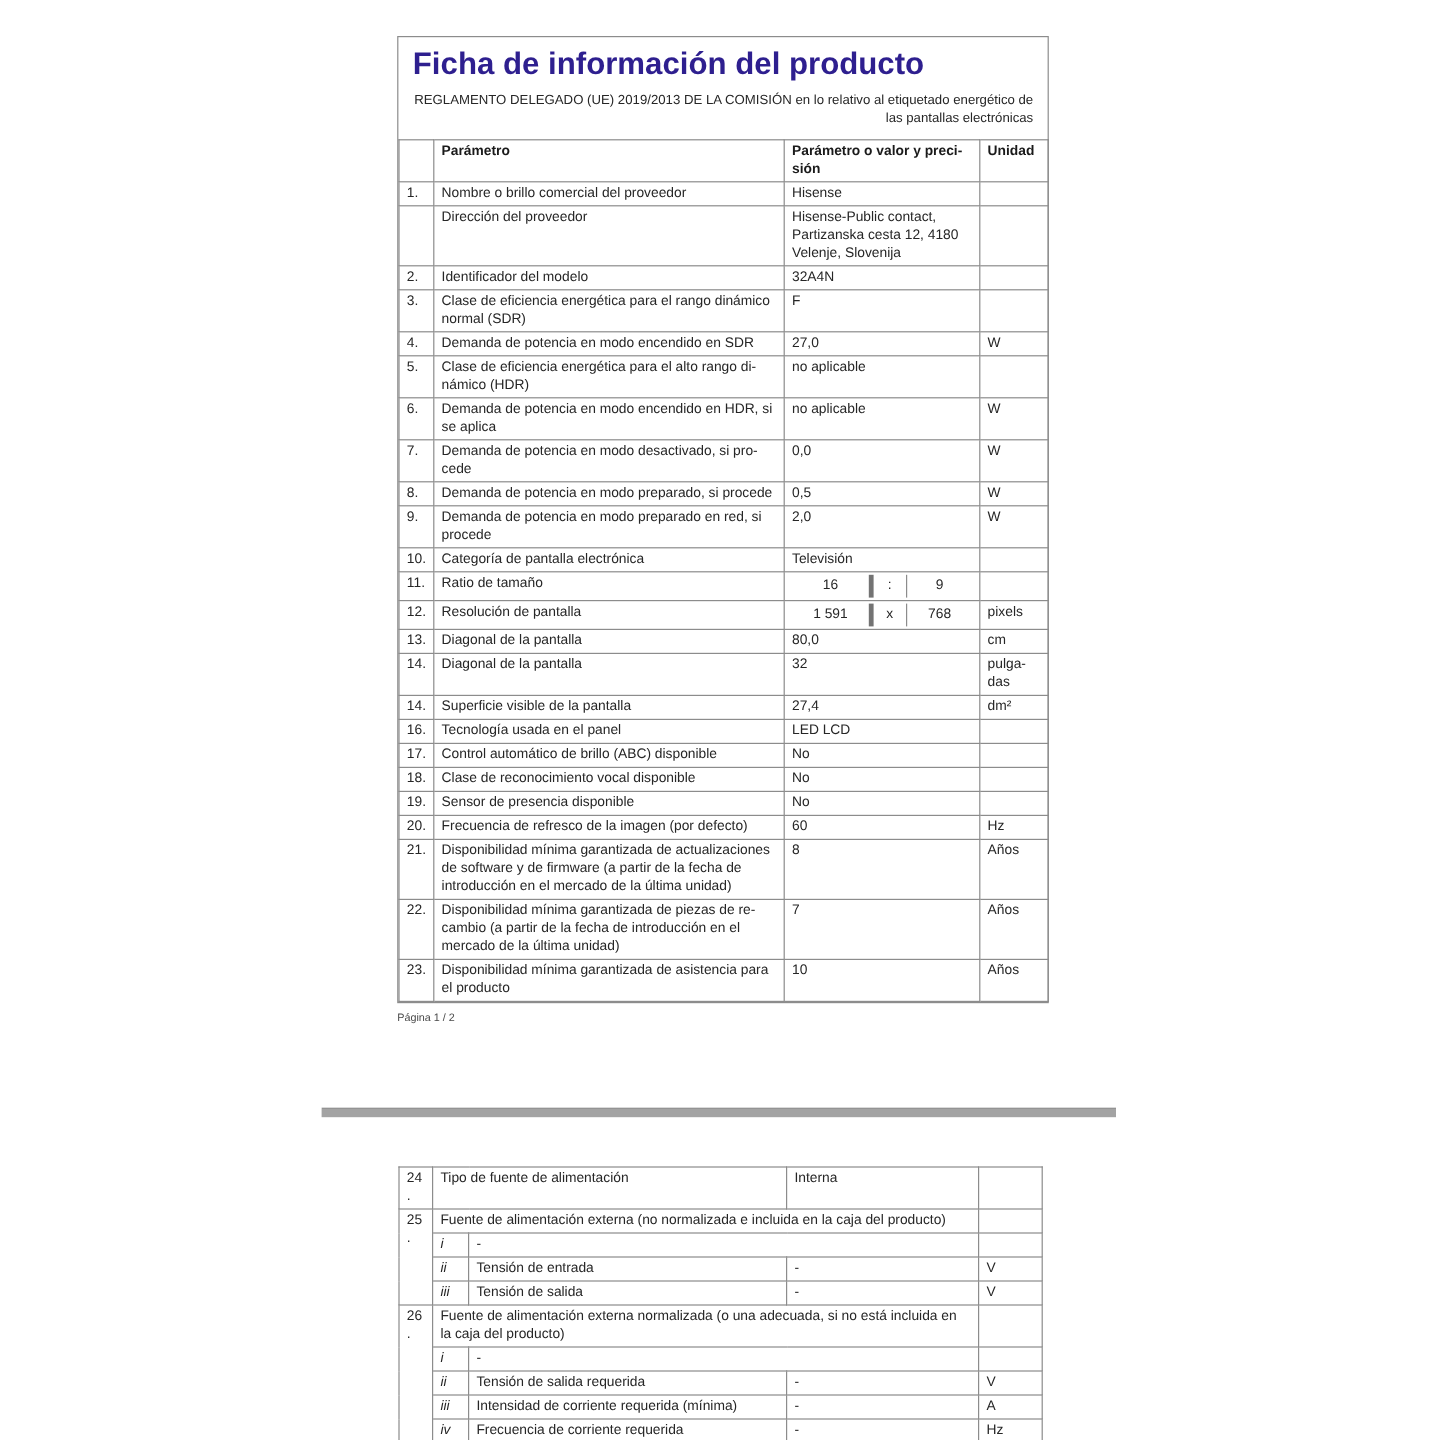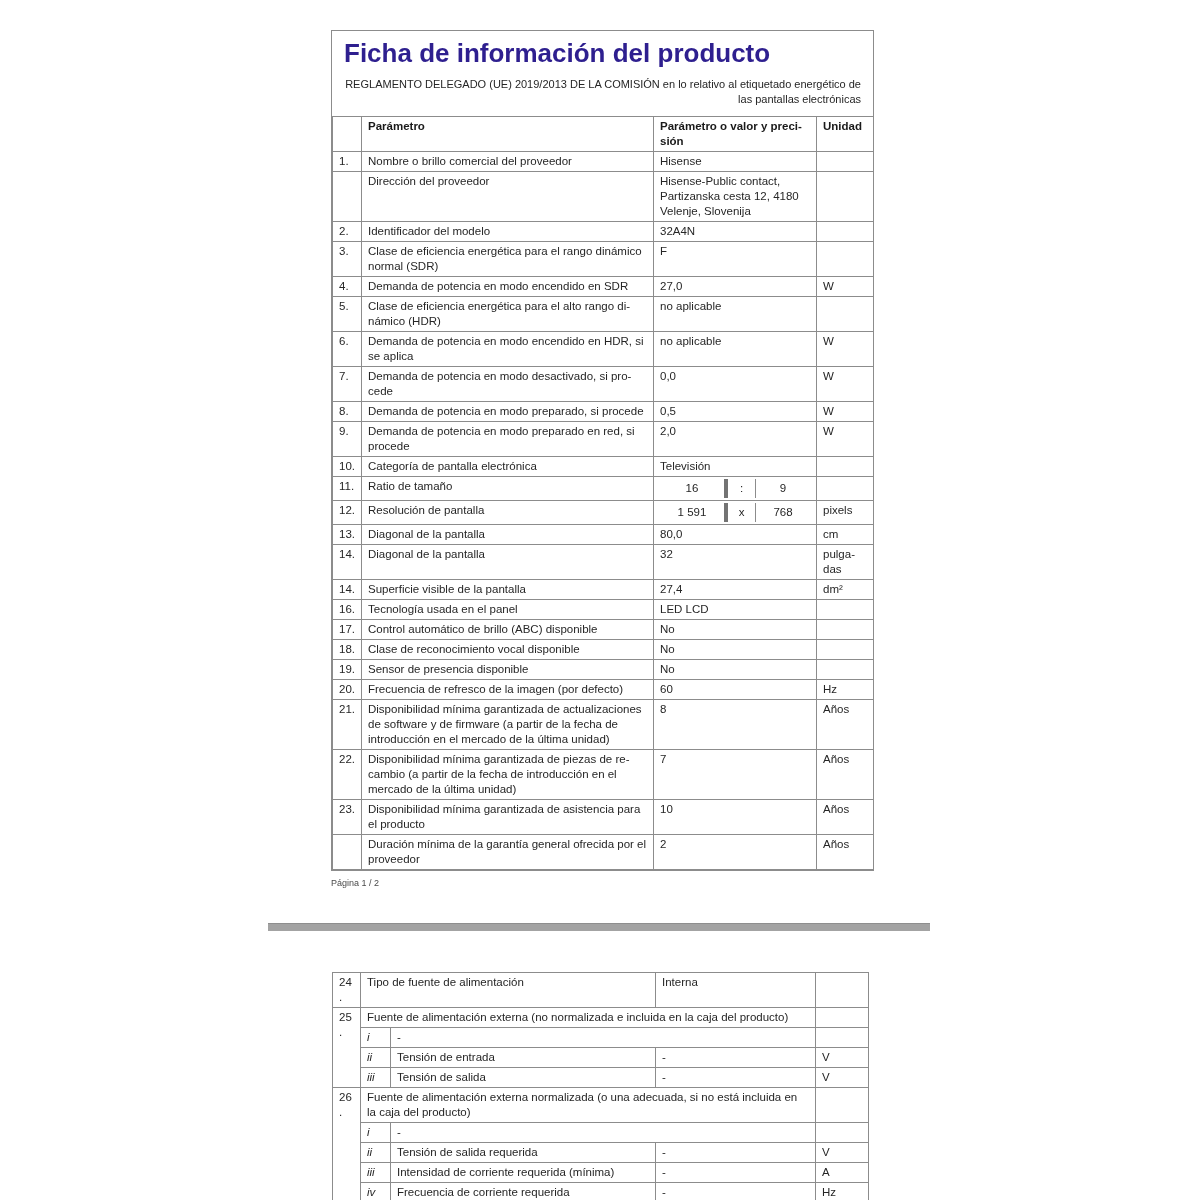--- a/index.html
+++ b/index.html
@@ -214,26 +214,20 @@
             <td>Disponibilidad mínima garantizada de piezas de re­cambio (a partir de la fecha de introducción en el mercado de la última unidad)</td>
             <td class="val-right">7</td>
             <td class="unit">Años</td>
           </tr>
           <tr>
             <td class="num">23.</td>
             <td>Disponibilidad mínima garantizada de asistencia pa­ra el producto</td>
             <td class="val-right">10</td>
             <td class="unit">Años</td>
           </tr>
-          <tr>
-            <td class="num"></td>
-            <td>Duración mínima de la garantía general ofrecida por el proveedor</td>
-            <td class="val-right">2</td>
-            <td class="unit">Años</td>
-          </tr>
         </tbody>
     </table>
   </div>
   <div class="page-footer">Página 1 / 2</div>
 </div>
 
 <div class="page-divider"></div>
 
 <div class="page2-wrap">
   <table class="spec">

